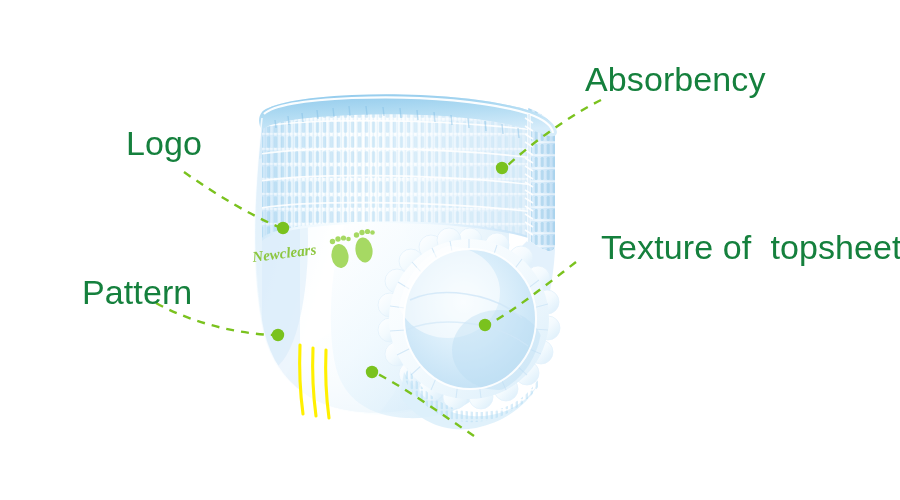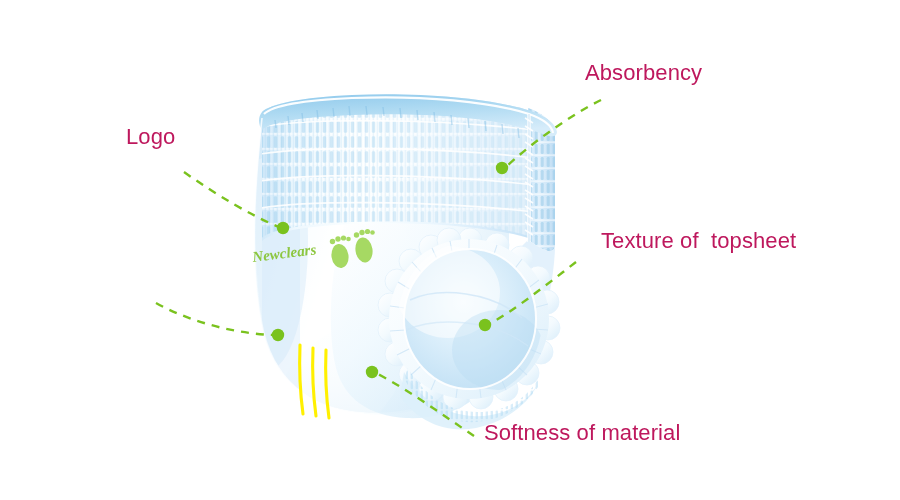--- a/index.html
+++ b/index.html
@@ -20,23 +20,23 @@
   }
   #art {
     position: absolute;
     left: 0;
     top: 0;
     width: 900px;
     height: 500px;
   }
   .callout-label {
     position: absolute;
-    color: #be185d;
+    color: #15803d;
     font-family: "Liberation Sans", sans-serif;
-    font-size: 22px;
+    font-size: 34px;
     font-weight: 400;
     white-space: pre;
     line-height: 1;
     letter-spacing: 0.1px;
   }
   #lbl-logo      { left: 126px; top: 126px; }
   #lbl-pattern   { left: 82px;  top: 275px; }
   #lbl-absorb    { left: 585px; top: 62px;  }
   #lbl-texture   { left: 572px; top: 230px; margin-left: 29px; }
   #lbl-softness  { left: 484px; top: 422px; }
@@ -384,20 +384,20 @@
       <circle cx="283" cy="228" r="6.2"></circle>
       <circle cx="278" cy="335" r="6.2"></circle>
       <circle cx="502" cy="168" r="6.2"></circle>
       <circle cx="485" cy="325" r="6.2"></circle>
       <circle cx="372" cy="372" r="6.2"></circle>
     </g>
   </svg>
 
   <div class="callout-label" id="lbl-logo">Logo</div>
 
+  <div class="callout-label" id="lbl-pattern">Pattern</div>
 
   <div class="callout-label" id="lbl-absorb">Absorbency</div>
 
   <div class="callout-label" id="lbl-texture">Texture of  topsheet</div>
 
-  <div class="callout-label" id="lbl-softness">Softness of material</div>
 
 </div>
 
 </body></html>

